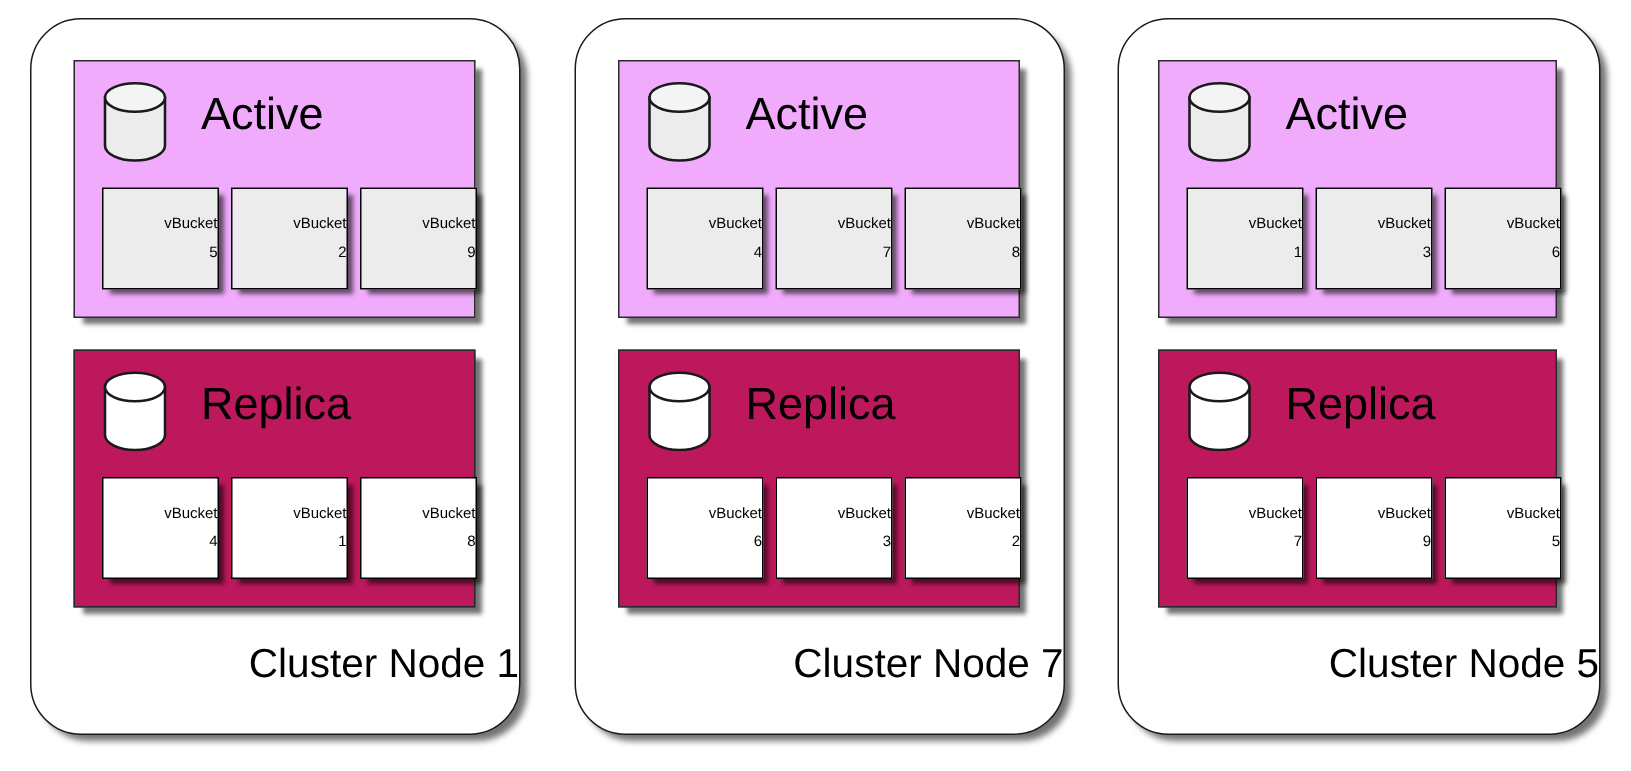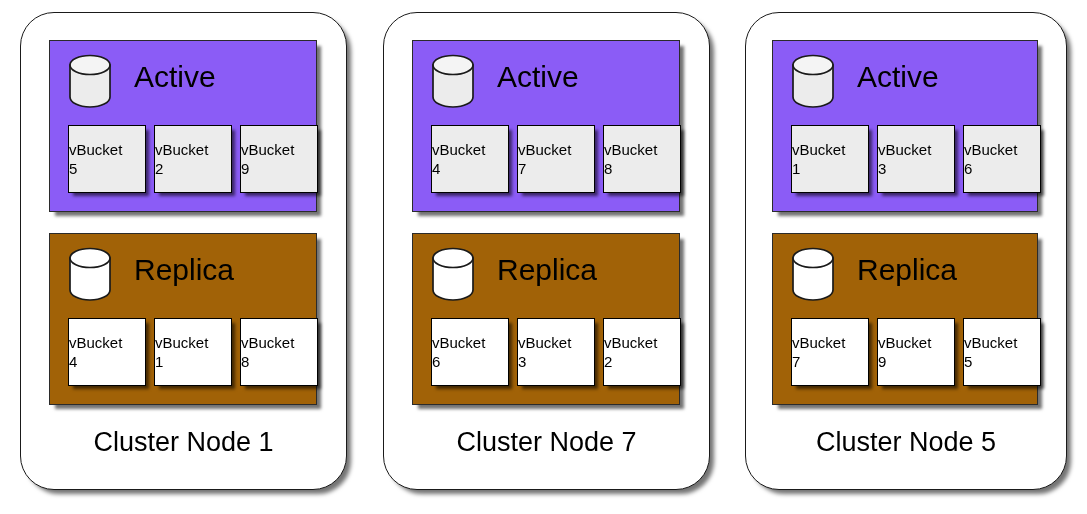--- a/index.html
+++ b/index.html
@@ -34,24 +34,24 @@
   }
 
   
   .panel {
     position: absolute;
     border: 1.3px solid #2b2b2b;
     box-sizing: border-box;
     box-shadow: 5px 5px 3px -1px rgba(0,0,0,0.55);
   }
   .panel.active-panel {
-    background: #8b5cf6;
+    background: #f0abfc;
   }
   .panel.replica-panel {
-    background: #a16207;
+    background: #be185d;
   }
 
   
   .panel-head {
     position: absolute;
     left: 0; right: 0; top: 0;
     height: 76px;
   }
   .cyl {
     position: absolute;
@@ -76,38 +76,38 @@
     position: absolute;
     display: flex;
   }
   .vbucket {
     width: 78px;
     height: 68px;
     border: 1.6px solid #000000;
     box-sizing: border-box;
     display: flex;
     flex-direction: column;
-    align-items: flex-start;
+    align-items: flex-end;
     justify-content: center;
-    font-size: 15px;
+    font-size: 10px;
     line-height: 19px;
     box-shadow: 4px 4px 3px -1px rgba(0,0,0,0.58);
     background: #ececec;
   }
   .vbucket.white {
     background: #ffffff;
   }
   .vb-name { display: block; }
   .vb-id { display: block; }
 
   
   .node-label {
     position: absolute;
     left: 0; right: 0;
-    text-align: center;
+    text-align: right;
     font-size: 27px;
     line-height: 32px;
     white-space: nowrap;
   }
 </style>
 </head>
 <body>
 
 <div id="canvas">
 

